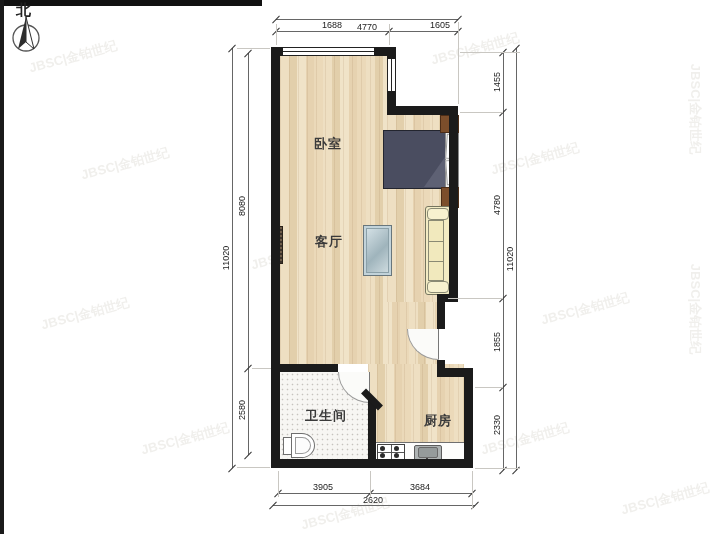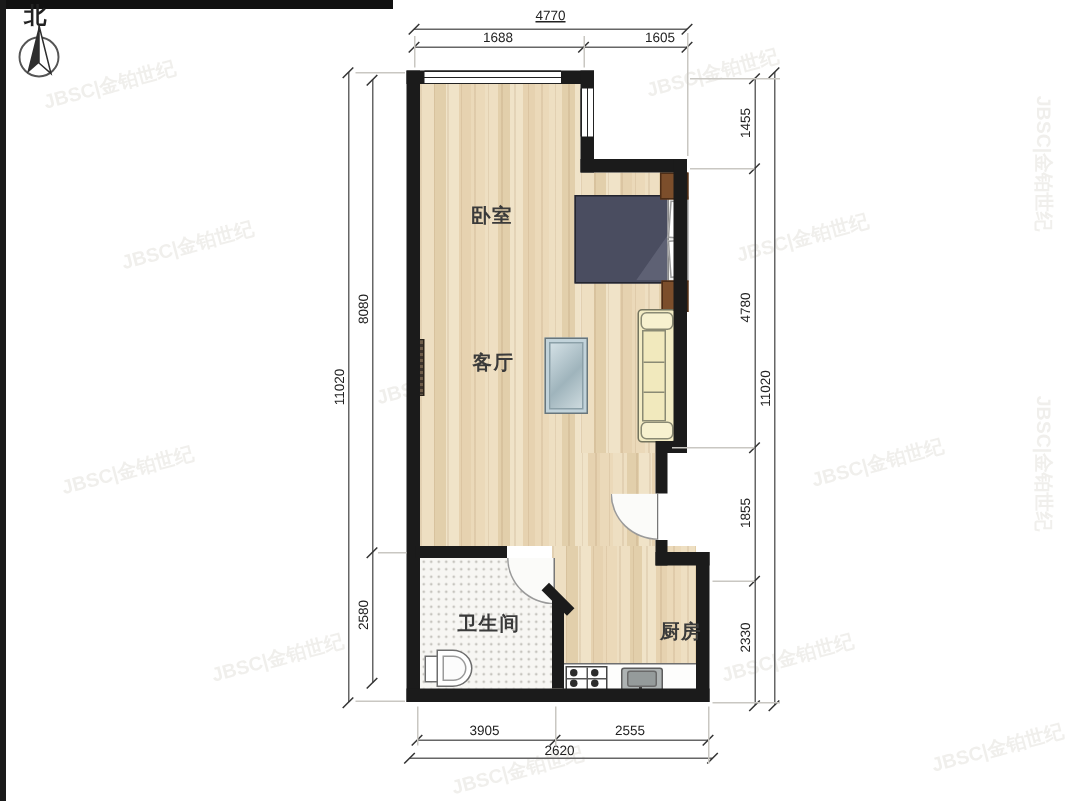--- a/index.html
+++ b/index.html
@@ -124,24 +124,24 @@
   <div class="wall" style="left:277px;top:364px;width:61px;height:8px;"></div>
   <div class="wall" style="left:368px;top:400px;width:8px;height:59px;"></div>
   <div class="wall" style="left:360px;top:396px;width:24px;height:7px;transform:rotate(45deg);"></div>
 
   <div class="win-h" style="left:283px;top:47px;width:91px;height:9px;"></div>
   <div class="win-v" style="left:387px;top:59px;width:9px;height:32px;"></div>
 
   <div class="room-label" style="left:298px;top:135px;width:60px;">卧室</div>
   <div class="room-label" style="left:299px;top:233px;width:60px;">客厅</div>
   <div class="room-label" style="left:286px;top:407px;width:80px;">卫生间</div>
-  <div class="room-label" style="left:408px;top:412px;width:60px;text-align:right;">厨房</div>
+  <div class="room-label" style="left:408px;top:412px;width:60px;">厨房</div>
 
   <div class="dline" style="left:276px;top:19px;width:182px;height:1px;"></div>
-  <div class="dim" style="left:345px;top:5px;text-decoration:underline;">4770</div>
+  <div class="dim" style="left:345px;top:22px;text-decoration:underline;">4770</div>
   <i class="tick" style="left:271px;top:19px;"></i>
   <i class="tick" style="left:453px;top:19px;"></i>
 
   <div class="dline" style="left:276px;top:31px;width:182px;height:1px;"></div>
   <div class="dim" style="left:310px;top:20px;">1688</div>
   <div class="dim" style="left:418px;top:20px;">1605</div>
   <i class="tick" style="left:271px;top:31px;"></i>
   <i class="tick" style="left:384px;top:31px;"></i>
   <i class="tick" style="left:453px;top:31px;"></i>
   <div class="ext" style="left:276px;top:24px;width:1px;height:21px;"></div>
@@ -179,21 +179,21 @@
   <i class="tick" style="left:511px;top:48px;"></i>
   <i class="tick" style="left:511px;top:470px;"></i>
   <div class="ext" style="left:460px;top:52px;width:60px;height:1px;"></div>
   <div class="ext" style="left:460px;top:112px;width:43px;height:1px;"></div>
   <div class="ext" style="left:448px;top:298px;width:55px;height:1px;"></div>
   <div class="ext" style="left:475px;top:387px;width:28px;height:1px;"></div>
   <div class="ext" style="left:475px;top:468px;width:45px;height:1px;"></div>
 
   <div class="dline" style="left:278px;top:493px;width:194px;height:1px;"></div>
   <div class="dim" style="left:301px;top:482px;">3905</div>
-  <div class="dim" style="left:398px;top:482px;">2555</div>
+  <div class="dim" style="left:398px;top:482px;">3684</div>
   <i class="tick" style="left:273px;top:493px;"></i>
   <i class="tick" style="left:365px;top:493px;"></i>
   <i class="tick" style="left:467px;top:493px;"></i>
 
   <div class="dline" style="left:273px;top:505px;width:202px;height:1px;"></div>
   <div class="dim" style="left:351px;top:495px;">2620</div>
   <i class="tick" style="left:268px;top:505px;"></i>
   <i class="tick" style="left:470px;top:505px;"></i>
   <div class="ext" style="left:278px;top:471px;width:1px;height:26px;"></div>
   <div class="ext" style="left:370px;top:471px;width:1px;height:26px;"></div>

